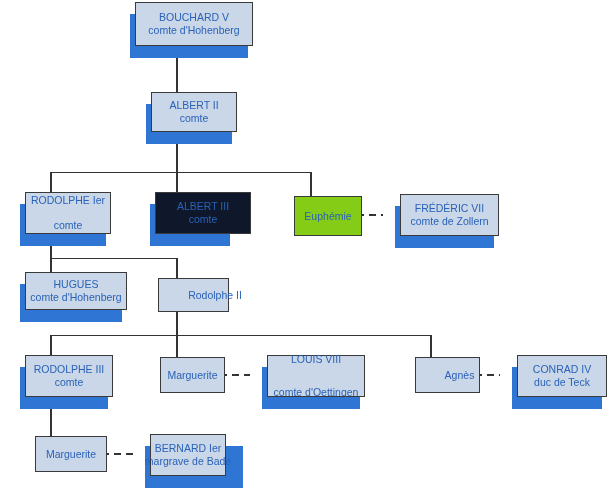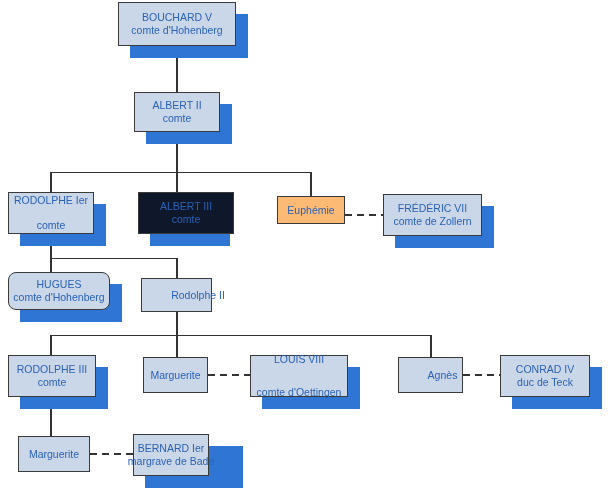--- a/index.html
+++ b/index.html
@@ -33,20 +33,21 @@
     border: 1px solid #3a3a3a;
     color: #2a62b8;
     font-size: 10.5px;
     line-height: 13px;
     text-align: center;
     display: flex;
     flex-direction: column;
     align-items: center;
     justify-content: center;
     z-index: 3;
+    margin-left: 17px;
   }
   .node .ln {
     display: block;
     white-space: nowrap;
   }
   .shadow {
     position: absolute;
     background: #2f76d4;
     z-index: 1;
   }
@@ -89,30 +90,30 @@
       <div class="shadow" style="left: 20px; top: 204px; width: 86px; height: 42px; background: rgb(47, 118, 212);"></div>
       <div class="node" style="left: 8px; top: 192px; width: 86px; height: 42px; background: rgb(201, 215, 232); border-color: rgb(58, 58, 58); color: rgb(42, 98, 184); gap: 12px;">
         <span class="ln">RODOLPHE Ier</span>
         <span class="ln">comte</span>
       </div>
       <div class="shadow" style="left: 150px; top: 204px; width: 80px; height: 42px; background: rgb(47, 118, 212);"></div>
       <div class="node" style="left: 138px; top: 192px; width: 96px; height: 42px; background: #0f172a; border-color: rgb(58, 58, 58); color: rgb(42, 98, 184);">
         <span class="ln">ALBERT III</span>
         <span class="ln">comte</span>
       </div>
-      <div class="node" style="left: 277px; top: 196px; width: 68px; height: 28px; background: #fdba74; border-color: rgb(58, 58, 58); color: rgb(42, 98, 184);">
+      <div class="node" style="left: 277px; top: 196px; width: 68px; height: 40px; background: #84cc16; border-color: rgb(58, 58, 58); color: rgb(42, 98, 184);">
         <span class="ln">Euphémie</span>
       </div>
       <div class="shadow" style="left: 395px; top: 206px; width: 99px; height: 42px; background: rgb(47, 118, 212);"></div>
       <div class="node" style="left: 383px; top: 194px; width: 99px; height: 42px; background: rgb(201, 215, 232); border-color: rgb(58, 58, 58); color: rgb(42, 98, 184);">
         <span class="ln">FRÉDÉRIC VII</span>
         <span class="ln">comte de Zollern</span>
       </div>
       <div class="shadow" style="left: 20px; top: 284px; width: 102px; height: 38px; background: rgb(47, 118, 212);"></div>
-      <div class="node" style="left: 8px; top: 272px; width: 102px; height: 38px; background: rgb(201, 215, 232); border-color: rgb(58, 58, 58); color: rgb(42, 98, 184); border-radius: 8px;">
+      <div class="node" style="left: 8px; top: 272px; width: 102px; height: 38px; background: rgb(201, 215, 232); border-color: rgb(58, 58, 58); color: rgb(42, 98, 184);">
         <span class="ln">HUGUES</span>
         <span class="ln">comte d'Hohenberg</span>
       </div>
       <div class="node" style="left: 141px; top: 278px; width: 71px; height: 34px; background: rgb(201, 215, 232); border-color: rgb(58, 58, 58); color: rgb(42, 98, 184); padding-left: 43px;">
         <span class="ln">Rodolphe II</span>
       </div>
       <div class="shadow" style="left: 20px; top: 367px; width: 88px; height: 42px; background: rgb(47, 118, 212);"></div>
       <div class="node" style="left: 8px; top: 355px; width: 88px; height: 42px; background: rgb(201, 215, 232); border-color: rgb(58, 58, 58); color: rgb(42, 98, 184);">
         <span class="ln">RODOLPHE III</span>
         <span class="ln">comte</span>

